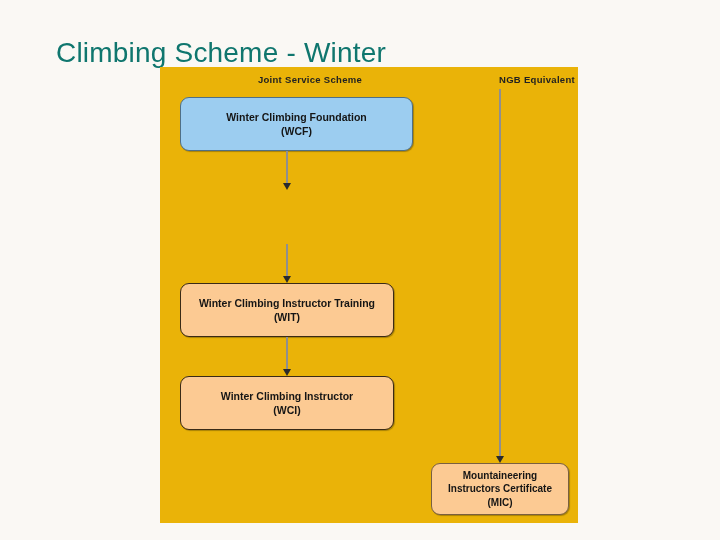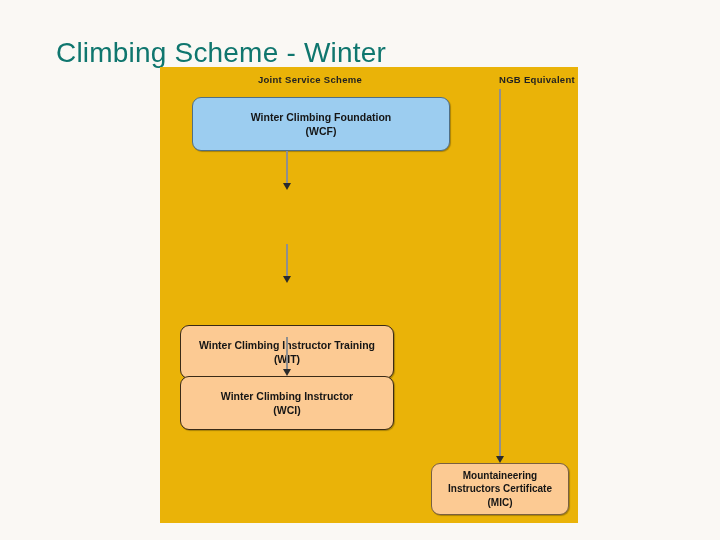--- a/index.html
+++ b/index.html
@@ -76,34 +76,33 @@
     line-height: 1.35;
     padding: 2px 6px;
     box-shadow: 1px 1px 1px rgba(0,0,0,0.28);
   }
   .node-box .line {
     display: block;
     white-space: nowrap;
   }
 
   #node-wcf {
-    left: 32px;  top: 30px;  width: 258px; height: 54px;
+    left: 20px;  top: 30px;  width: 233px; height: 54px;
     background: #9ccdf0;
     border-color: #4f6f86;
   }
   #node-wcl {
     left: 20px;  top: 123px; width: 214px; height: 54px;
     background: #cdf5cd;
     border-color: #5d7a5d;
   }
   #node-wit {
     left: 20px;  top: 216px; width: 214px; height: 54px;
     background: #fcca93;
     border-color: #3a2a16;
-    margin-top: 42px;
   }
   #node-wci {
     left: 20px;  top: 309px; width: 214px; height: 54px;
     background: #fcca93;
     border-color: #3a2a16;
   }
   #node-mic {
     left: 271px; top: 396px; width: 138px; height: 52px;
     background: #fcca93;
     border-color: #7a6040;

